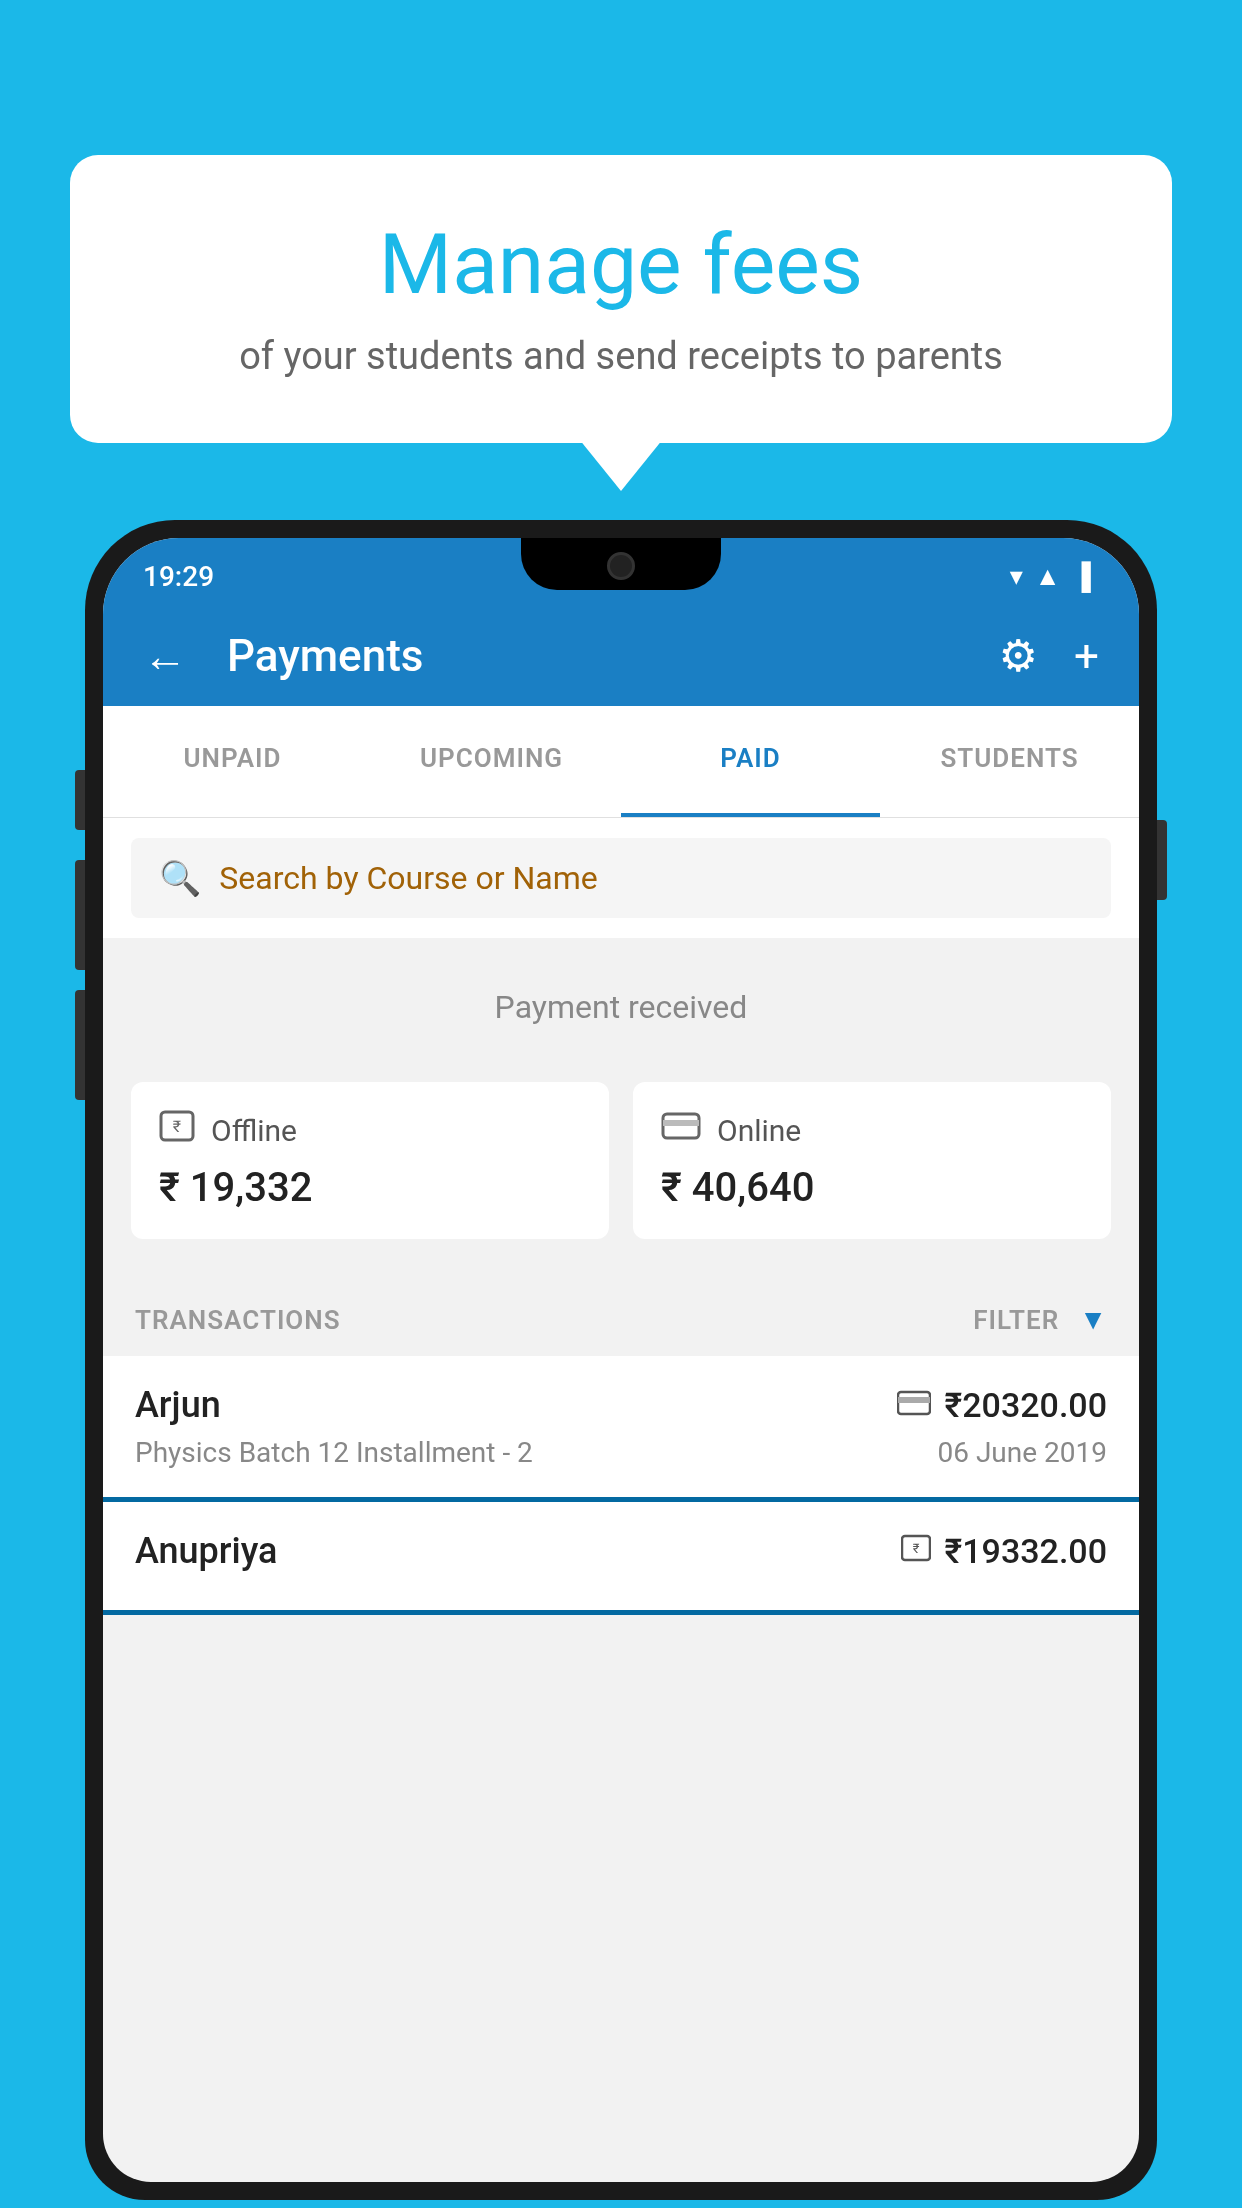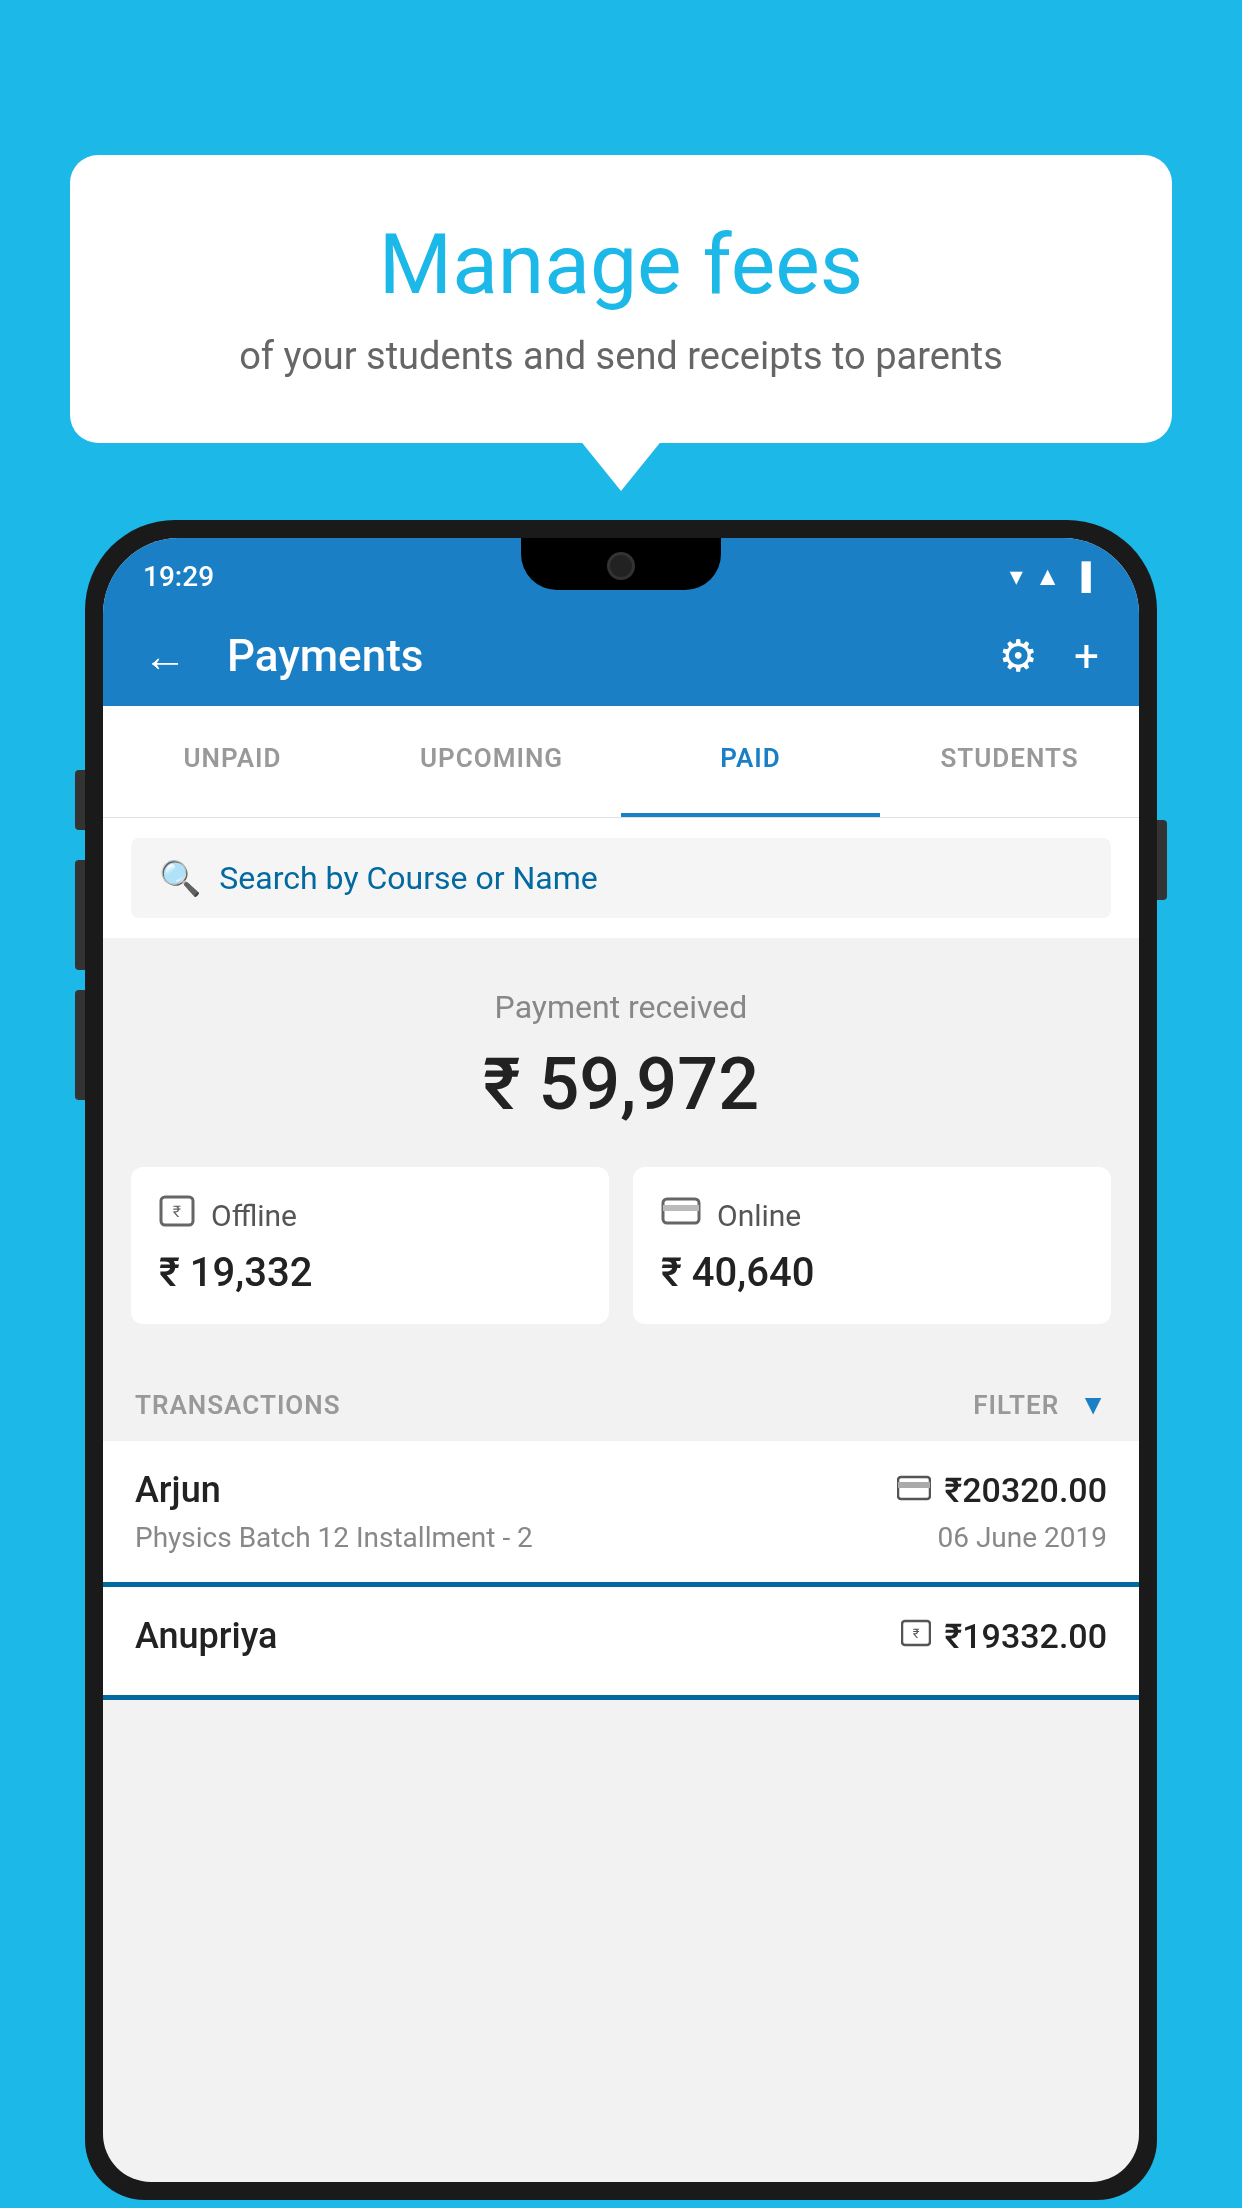--- a/index.html
+++ b/index.html
@@ -186,21 +186,21 @@
       display: flex;
       align-items: center;
       padding: 20px 28px;
       gap: 18px;
     }
     .search-icon {
       color: #aaa;
       font-size: 34px;
     }
     .search-placeholder {
-      color: #0369a1;
+      color: #a16207;
       font-size: 32px;
     }
 
     
     .payment-section {
       background: #f2f2f2;
       text-align: center;
       padding: 50px 20px 40px;
     }
     .payment-label {
@@ -435,21 +435,20 @@
 
         <div class="search-container">
           <div class="search-box">
             <span class="search-icon">🔍</span>
             <span class="search-placeholder">Search by Course or Name</span>
           </div>
         </div>
 
         <div class="payment-section">
           <div class="payment-label">Payment received</div>
-          <div class="payment-amount">₹ 59,972</div>
         </div>
 
         <div class="payment-cards">
           <div class="payment-card">
             <div class="card-header">
               <span class="card-icon">
                 
                 <svg width="36" height="32" viewBox="0 0 36 32" fill="none">
                   <rect x="2" y="2" width="32" height="28" rx="4" stroke="#666" stroke-width="3"></rect>
                   <text x="18" y="22" text-anchor="middle" font-size="16" fill="#666">₹</text>

